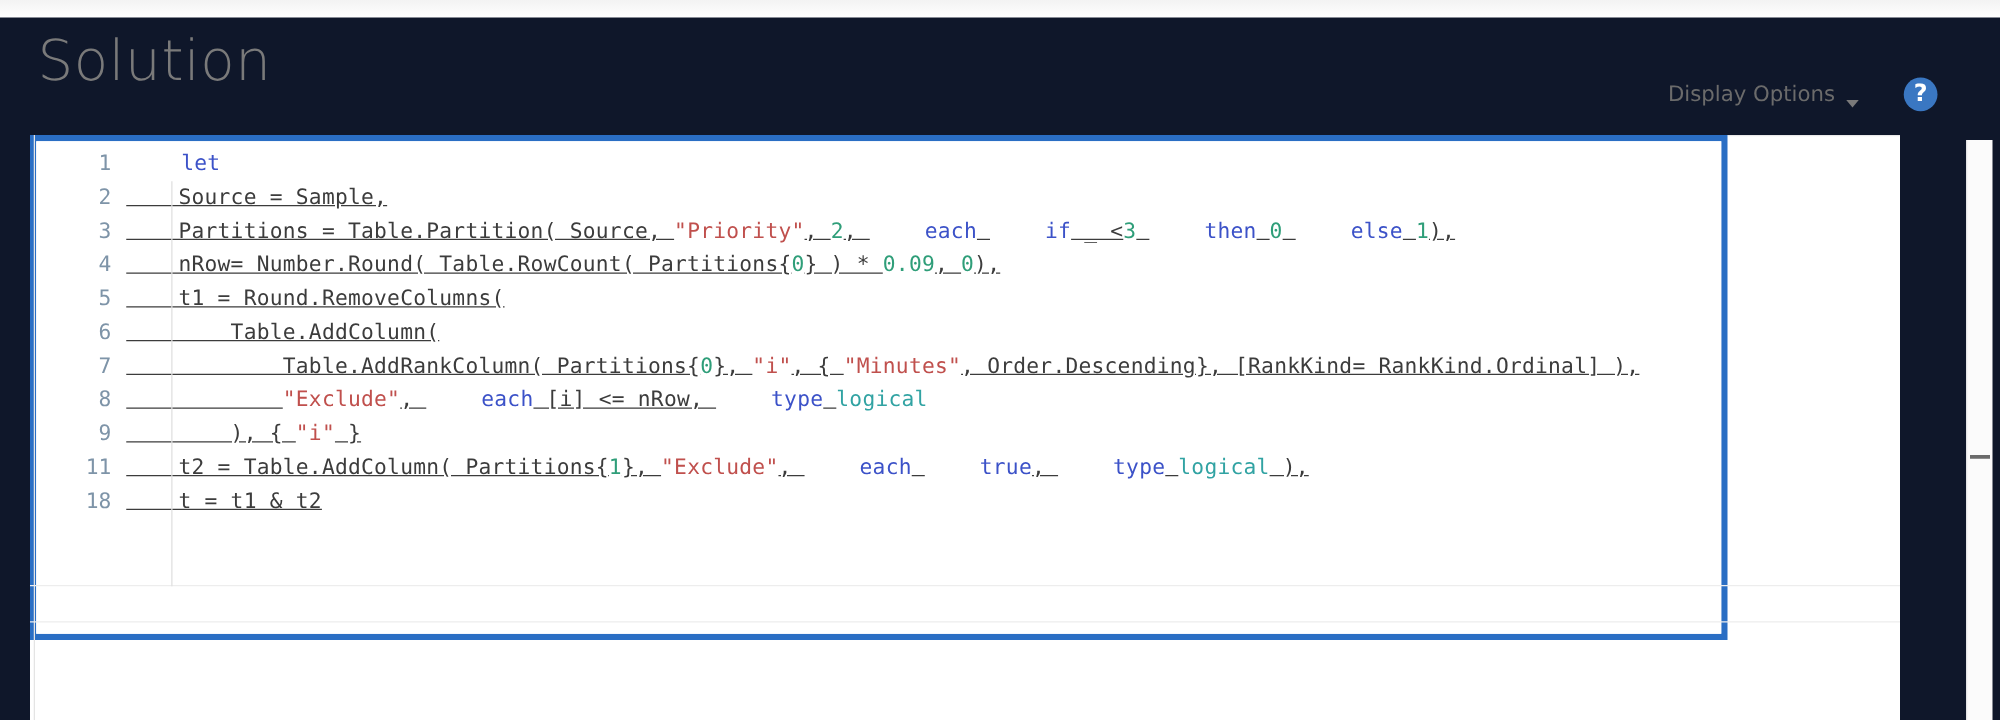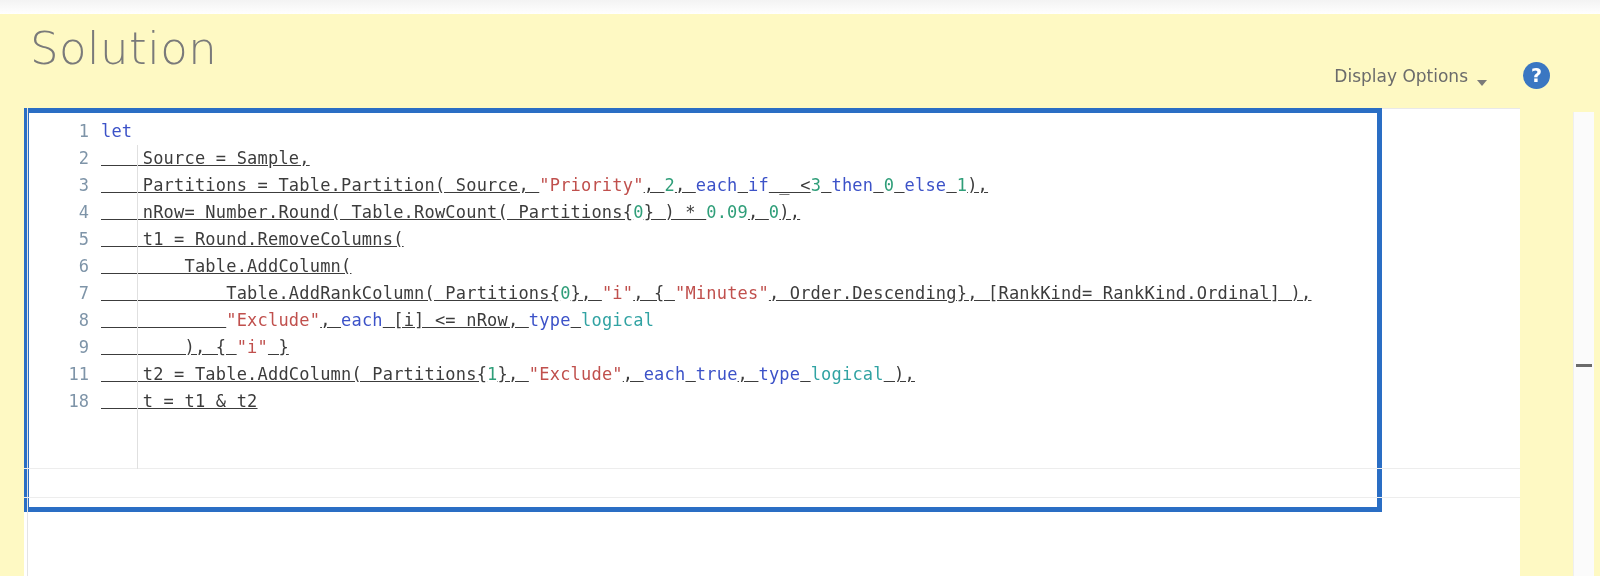--- a/index.html
+++ b/index.html
@@ -14,21 +14,21 @@
     overflow: hidden;
     font-family: "Liberation Sans", sans-serif;
     position: relative;
   }
 
   
   #page {
     position: relative;
     width: 1600px;
     height: 576px;
-    background: #fef9c3;
+    background: #0f172a;
   }
   #top-gradient {
     position: absolute;
     left: 0; top: 0;
     width: 1600px; height: 14px;
     background: linear-gradient(to bottom, #f3f3f3 0%, #fafafa 60%, #ffffff 100%);
   }
 
   
   #header {
@@ -180,21 +180,21 @@
     position: absolute;
     left: 108px;
     top: 32px;
     width: 1px;
     height: 324px;
     background: #e0e0e0;
     z-index: 2;
   }
 
   
-  .tok-kw   { color: #3c52c8; }
+  .tok-kw   { color: #3c52c8; margin-left: 44px; }
   .tok-str  { color: #c0504d; }
   .tok-num  { color: #2f9e79; }
   .tok-type { color: #31a3a3; }
   .tok-plain{ color: #3c3c3c; text-decoration: underline; }
 
   
   #scrollbar-track {
     position: absolute;
     right: 6px;
     top: 112px;

